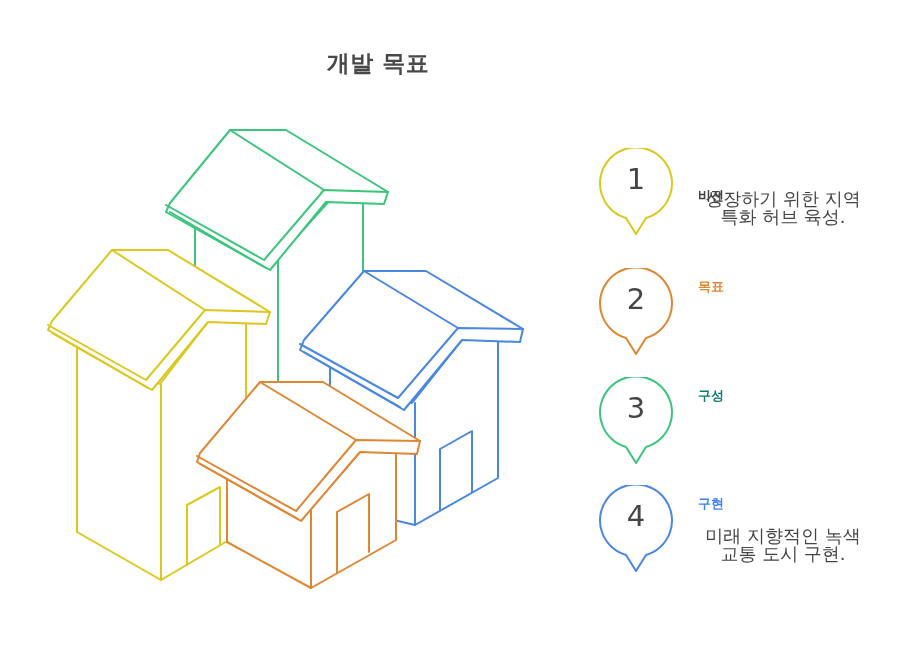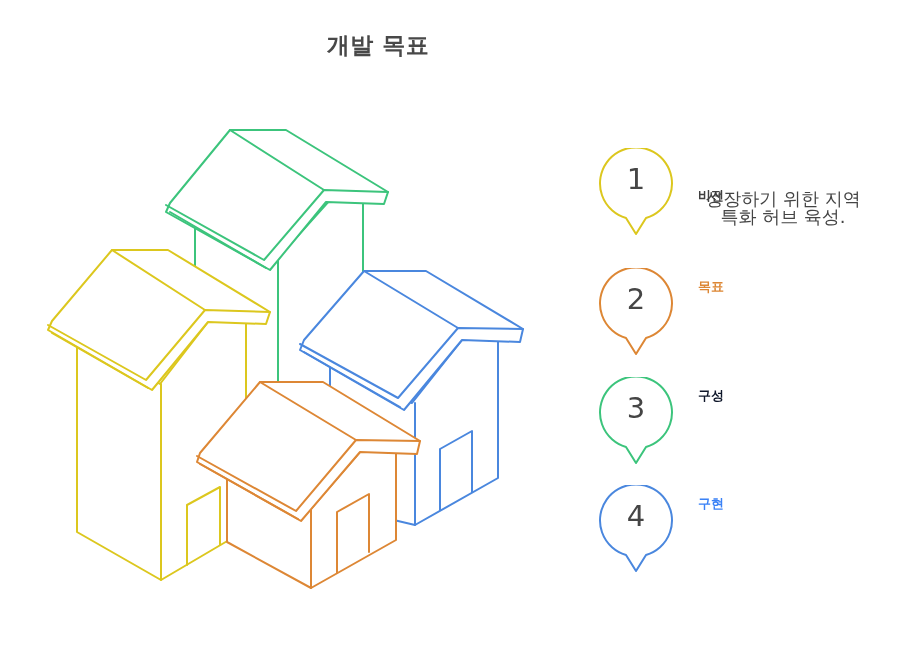--- a/index.html
+++ b/index.html
@@ -1,17 +1,17 @@
 <!DOCTYPE html>
 <html><head>
 <meta charset="utf-8">
 <style>
   html, body { margin:0; padding:0; background:#ffffff; }
   body { width:912px; height:660px; position:relative; overflow:hidden; font-family:"Liberation Sans","DejaVu Sans",sans-serif; }
-  .title { position:absolute; left:0; width:756px; top:30px; text-align:center; font-family:"DejaVu Sans",sans-serif; font-weight:bold; font-size:23px; color:#484848; letter-spacing:0.5px; }
+  .title { position:absolute; left:0; width:756px; top:48px; text-align:center; font-family:"DejaVu Sans",sans-serif; font-weight:bold; font-size:23px; color:#484848; letter-spacing:0.5px; }
   .illustration { position:absolute; left:0; top:0; width:560px; height:660px; }
   .item { position:absolute; left:598px; width:300px; height:95px; }
   .pin { position:absolute; left:0; top:0; width:76px; height:90px; }
   .pin-num { position:absolute; left:0; top:14px; width:76px; text-align:center; font-family:"DejaVu Sans",sans-serif; font-size:29px; color:#454545; font-weight:normal; }
   .item-title { position:absolute; left:100px; top:10px; font-family:"DejaVu Sans",sans-serif; font-size:13px; font-weight:bold; }
   .item-desc { position:absolute; left:100px; top:42px; width:170px; font-family:"DejaVu Sans",sans-serif; font-size:18px; line-height:18px; color:#444444;text-align:center; }
 </style>
 </head>
 <body>
 
@@ -85,22 +85,23 @@
   </svg>
   <div class="pin-num">2</div>
   <div class="item-title" style="color:#dd8735;text-align:right;">목표</div>
 </div>
 
 <div class="item" style="top:377px;">
   <svg class="pin" viewBox="0 0 76 90">
     <path d="M28,70 A36,36 0 1 1 48,70 L38,86 Z" fill="#ffffff" stroke="#3cc47c" stroke-width="2" stroke-linejoin="round"></path>
   </svg>
   <div class="pin-num">3</div>
-  <div class="item-title" style="color:#0f172a;">구성</div>
+  <div class="item-title" style="color:#0f766e;">구성</div>
 </div>
 
 <div class="item" style="top:485px;">
   <svg class="pin" viewBox="0 0 76 90">
     <path d="M28,70 A36,36 0 1 1 48,70 L38,86 Z" fill="#ffffff" stroke="#4a87de" stroke-width="2" stroke-linejoin="round"></path>
   </svg>
   <div class="pin-num">4</div>
   <div class="item-title" style="color:#3b82f6;">구현</div>
+  <div class="item-desc">미래 지향적인 녹색 교통 도시 구현.</div>
 </div>
 
 </body></html>

